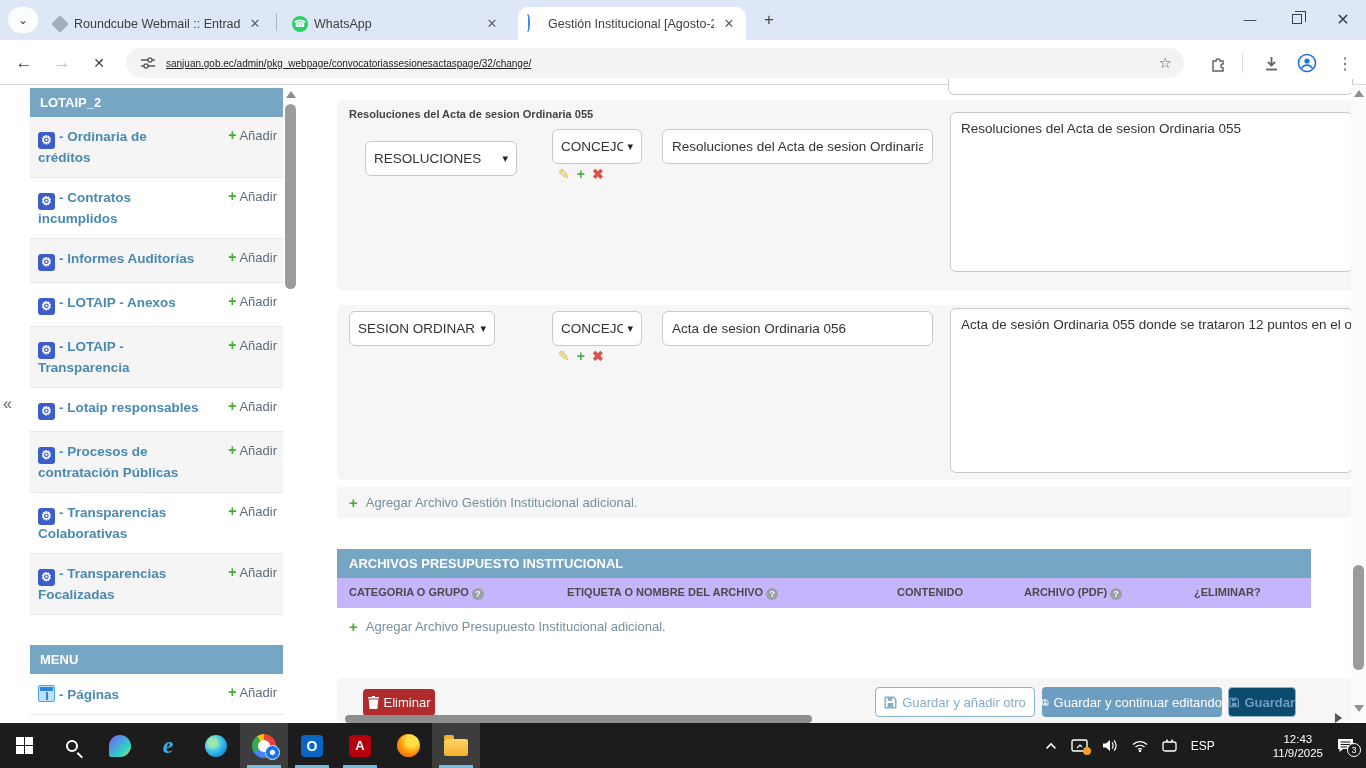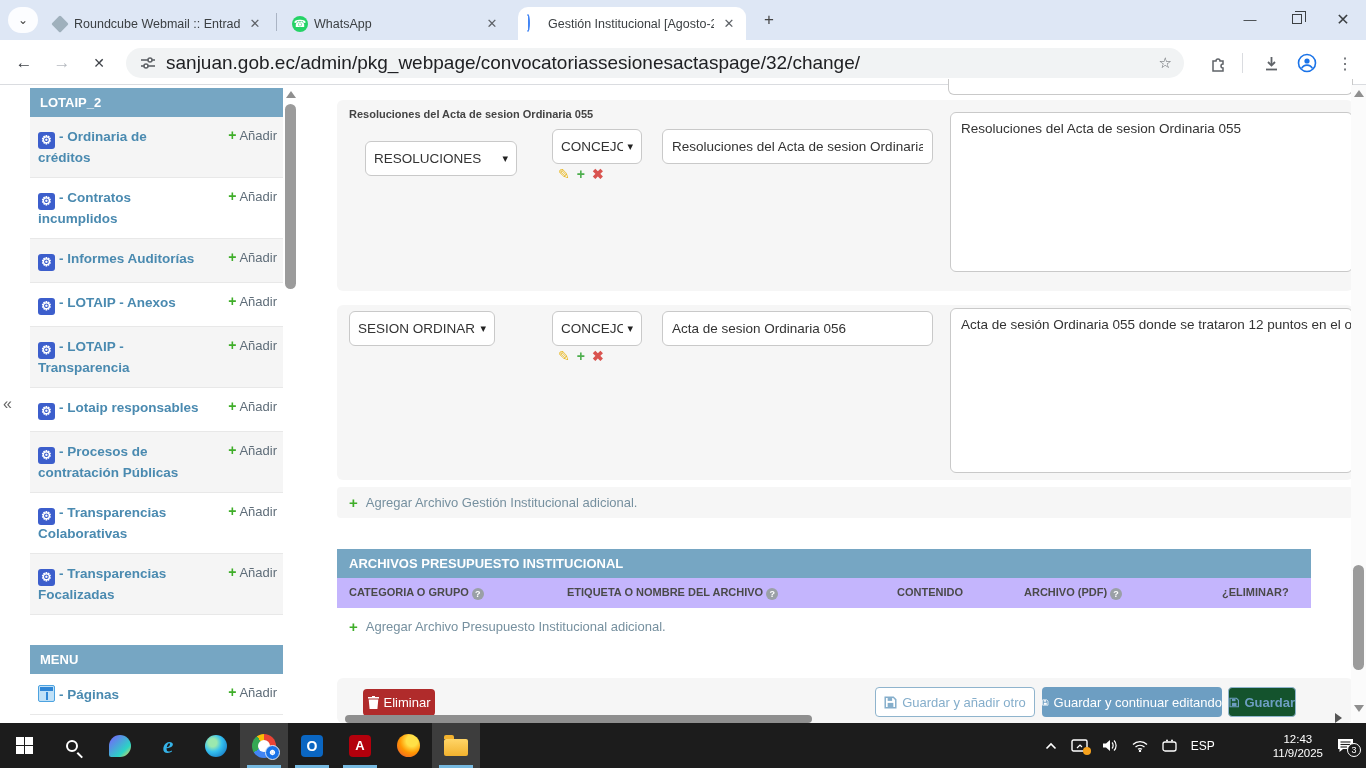--- a/index.html
+++ b/index.html
@@ -23,21 +23,21 @@
   .newtab { position:absolute; left:756px; top:10px; width:26px; height:22px; color:#444; font-size:17px; text-align:center; line-height:20px; }
   .wctl { position:absolute; top:0; width:46px; height:38px; display:flex; align-items:center; justify-content:center; color:#3c4043; font-size:13px; }
   .restore { width:10px; height:10px; border:1px solid #3c4043; position:relative; }
   .restore:before { content:""; position:absolute; left:2px; top:-4px; width:10px; height:10px; border:1px solid #3c4043; border-left:none; border-bottom:none; }
 
   
   .toolbar { position:absolute; left:0; top:40px; width:1366px; height:45px; background:#fff; border-bottom:1px solid #dadce0; }
   .navbtn { position:absolute; top:9px; width:28px; height:28px; text-align:center; line-height:28px; font-size:17px; color:#3f4349; }
   .navbtn.dis { color:#b6bac0; }
   .omnibox { position:absolute; left:126px; top:8px; width:1058px; height:30px; background:#f1f3f4; border-radius:15px; display:flex; align-items:center; }
-  .omnibox .url { font-size:19px; color:#202124; white-space:nowrap; overflow:hidden; flex:1; }
+  .omnibox .url { font-size:10px; color:#202124; white-space:nowrap; overflow:hidden; flex:1;text-decoration:underline; }
   .tune { margin:0 10px 0 14px; flex:0 0 16px; }
   .star { margin-right:12px; color:#5f6368; font-size:15px; }
   .tbicon { position:absolute; top:10px; width:26px; height:26px; display:flex; align-items:center; justify-content:center; color:#5f6368; }
   .vsep { position:absolute; left:1242px; top:13px; width:1px; height:20px; background:#dadce0; }
 
   
   .page { position:absolute; left:0; top:85px; width:1366px; height:638px; background:#fff; }
 
   
   .sidebar { position:absolute; left:30px; top:3px; width:253px; }
@@ -77,21 +77,21 @@
   .addrow b { color:#3fae29; margin:0 8px 0 12px; font-size:15px; font-weight:bold; }
   .secheader { position:absolute; background:#76a6c3; color:#fff; font-weight:bold; font-size:13px; line-height:29px; padding:0 12px; }
   .colsrow { position:absolute; background:#c4b5fd; }
   .colh { position:absolute; top:8px; font-size:11px; font-weight:bold; color:#4a4a4a; white-space:nowrap; }
   .help { display:inline-block; width:12px; height:12px; background:#9aa0a6; border-radius:50%; color:#fff; font-size:9px; line-height:12px; text-align:center; font-weight:bold; vertical-align:-1px; margin-left:3px; }
   .footer { position:absolute; background:#f6f6f6; border-radius:6px; }
   .btn { position:absolute; display:flex; align-items:center; justify-content:center; font-size:13px; border-radius:4px; gap:5px; white-space:nowrap; }
   .btn-del { background:#b02b2b; color:#fff; }
   .btn-line { background:#fff; border:1px solid #8fb4cd; color:#85aecb; }
   .btn-fill { background:#6d9ec2; color:#fff; }
-  .btn-save { background:#14532d; border:1px solid #8fb4cd; color:#6d9ec2; font-weight:bold; }
+  .btn-save { background:#0c4a6e; border:1px solid #8fb4cd; color:#6d9ec2; font-weight:bold; }
 
   
   .vscroll { position:absolute; left:1351px; top:0; width:15px; height:638px; background:#fbfbfb; }
   .vs-up { position:absolute; left:1354px; top:5px; width:0; height:0; border-left:5px solid transparent; border-right:5px solid transparent; border-bottom:7px solid #8f8f8f; }
   .vs-thumb { position:absolute; left:1353px; top:480px; width:11px; height:105px; background:#9b9b9b; border-radius:6px; }
   .vs-down { position:absolute; left:1354px; top:620px; width:0; height:0; border-left:5px solid transparent; border-right:5px solid transparent; border-top:7px solid #8f8f8f; }
   .hs-thumb { position:absolute; left:345px; top:630px; width:467px; height:8px; background:#8f8f8f; border-radius:4px; }
   .hs-right { position:absolute; left:1335px; top:628px; width:0; height:0; border-top:5px solid transparent; border-bottom:5px solid transparent; border-left:7px solid #555; }
 
   
@@ -295,21 +295,21 @@
       <b>+</b>
         <span>Agregar Archivo Gestión Institucional adicional.</span>
     </div>
 
     <div class="secheader" style="left:337px; top:464px; width:974px; height:29px;">ARCHIVOS PRESUPUESTO INSTITUCIONAL</div>
     <div class="colsrow" style="left:337px; top:493px; width:974px; height:30px;">
       <span class="colh" style="left:12px;"><span>CATEGORIA O GRUPO</span><span class="help">?</span></span>
       <span class="colh" style="left:230px;"><span>ETIQUETA O NOMBRE DEL ARCHIVO</span><span class="help">?</span></span>
       <span class="colh" style="left:560px;"><span>CONTENIDO</span></span>
       <span class="colh" style="left:687px;"><span>ARCHIVO (PDF)</span><span class="help">?</span></span>
-      <span class="colh" style="left:885px;text-align:center;"><span>¿ELIMINAR?</span></span>
+      <span class="colh" style="left:857px;text-align:center;"><span>¿ELIMINAR?</span></span>
     </div>
     <div class="addrow" style="left:337px; top:526px; width:974px; height:31px; background:#fff;">
       <b>+</b>
         <span>Agregar Archivo Presupuesto Institucional adicional.</span>
     </div>
 
     <div class="footer" style="left:337px; top:593px; width:1016px; height:45px;">
       <div class="btn btn-del" style="left:26px; top:11px; width:72px; height:27px;">
         <svg width="11" height="13" viewBox="0 0 11 13">
             <path fill="#fff" d="M4 0h3v1h4v1.6H0V1h4zM.7 3.4h9.6L9.4 13H1.6z"></path>

